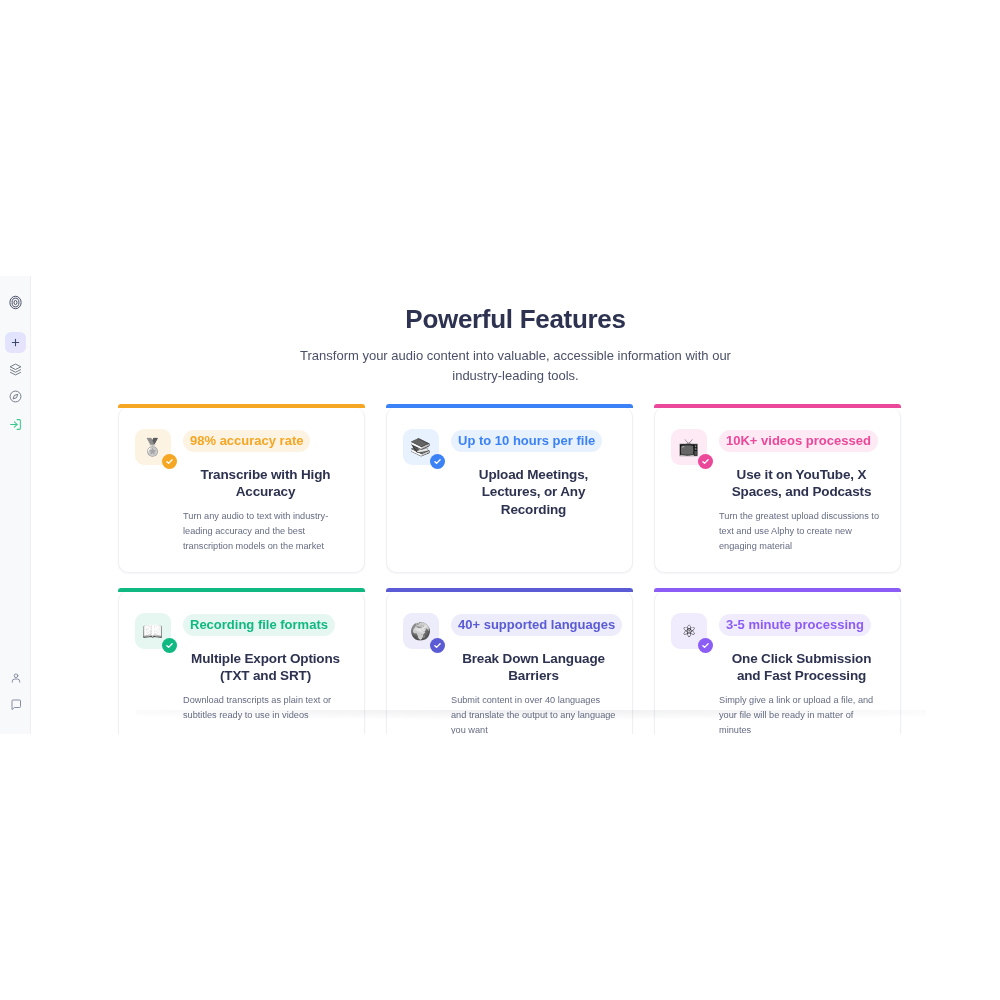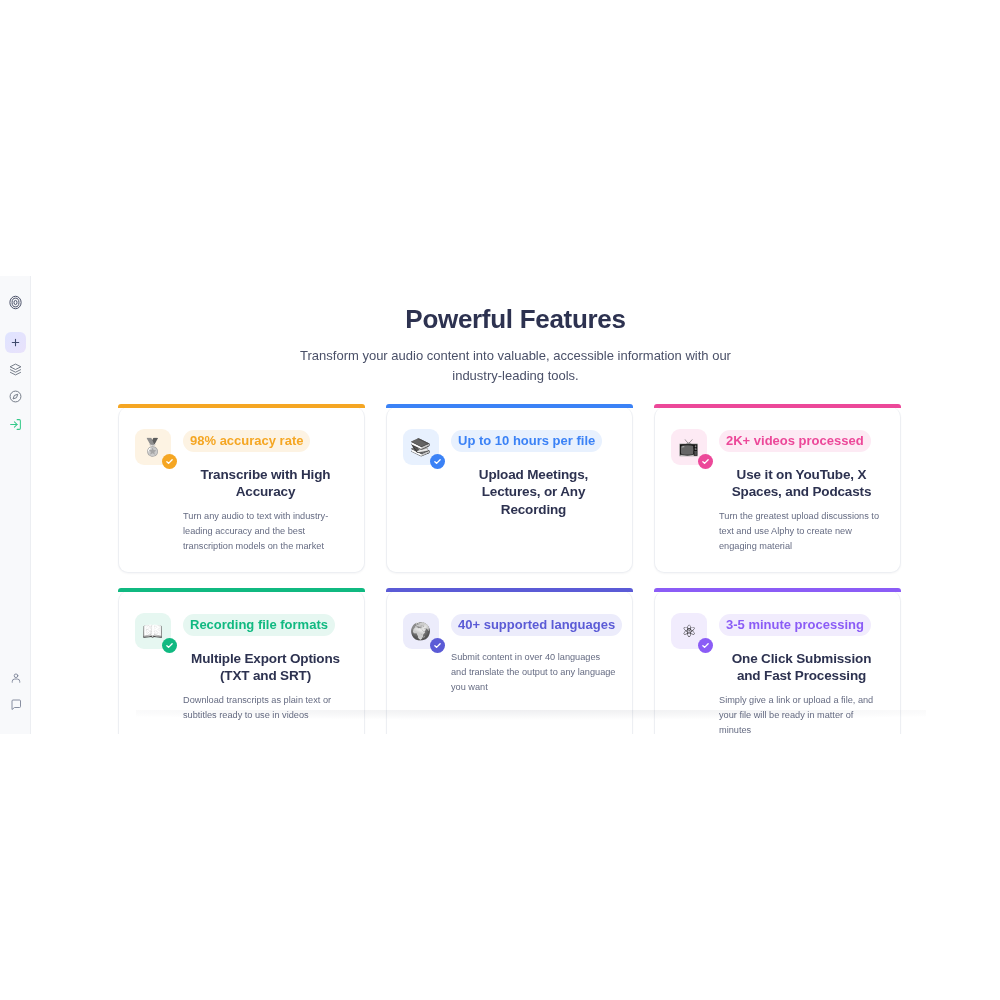--- a/index.html
+++ b/index.html
@@ -261,21 +261,21 @@
   <article class="card" style="--accent: #EC4899; --tint: #FDEAF4;">
     <div class="icon-wrap">
       <span class="glyph">📺</span>
       <span class="check">
         <svg width="9" height="9" viewBox="0 0 24 24" fill="none" stroke="#ffffff" stroke-width="3.6" stroke-linecap="round" stroke-linejoin="round">
           <path d="M5 12.5l4.5 4.5L19 7.5"></path>
         </svg>
       </span>
     </div>
     <div class="card-body">
-      <span class="badge">2K+ videos processed</span>
+      <span class="badge">10K+ videos processed</span>
       <h3 class="card-title">Use it on YouTube, X Spaces, and Podcasts</h3>
       <p class="card-desc">Turn the greatest upload discussions to text and use Alphy to create new engaging material</p>
     </div>
   </article>
 
   <article class="card" style="--accent: #10B981; --tint: #E6F7F1;">
     <div class="icon-wrap">
       <span class="glyph">📖</span>
       <span class="check">
         <svg width="9" height="9" viewBox="0 0 24 24" fill="none" stroke="#ffffff" stroke-width="3.6" stroke-linecap="round" stroke-linejoin="round">
@@ -294,20 +294,21 @@
     <div class="icon-wrap">
       <span class="glyph">🌍</span>
       <span class="check">
         <svg width="9" height="9" viewBox="0 0 24 24" fill="none" stroke="#ffffff" stroke-width="3.6" stroke-linecap="round" stroke-linejoin="round">
           <path d="M5 12.5l4.5 4.5L19 7.5"></path>
         </svg>
       </span>
     </div>
     <div class="card-body">
       <span class="badge">40+ supported languages</span>
+      <h3 class="card-title">Break Down Language Barriers</h3>
       <p class="card-desc">Submit content in over 40 languages and translate the output to any language you want</p>
     </div>
   </article>
 
   <article class="card" style="--accent: #8B5CF6; --tint: #F1ECFD;">
     <div class="icon-wrap">
       <span class="glyph">⚛</span>
       <span class="check">
         <svg width="9" height="9" viewBox="0 0 24 24" fill="none" stroke="#ffffff" stroke-width="3.6" stroke-linecap="round" stroke-linejoin="round">
           <path d="M5 12.5l4.5 4.5L19 7.5"></path>

